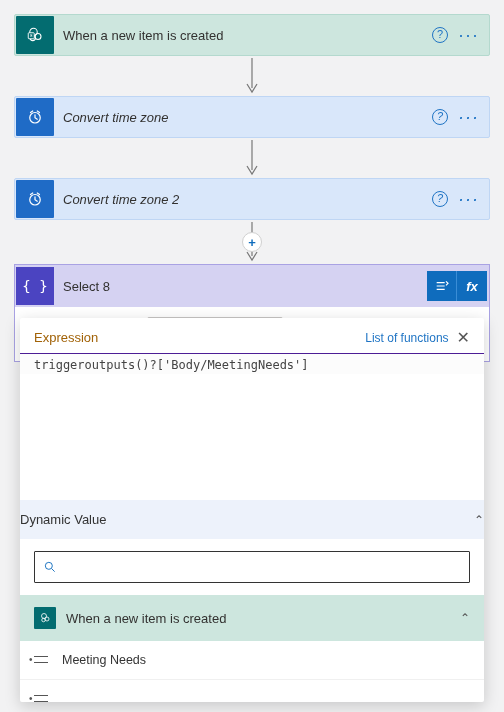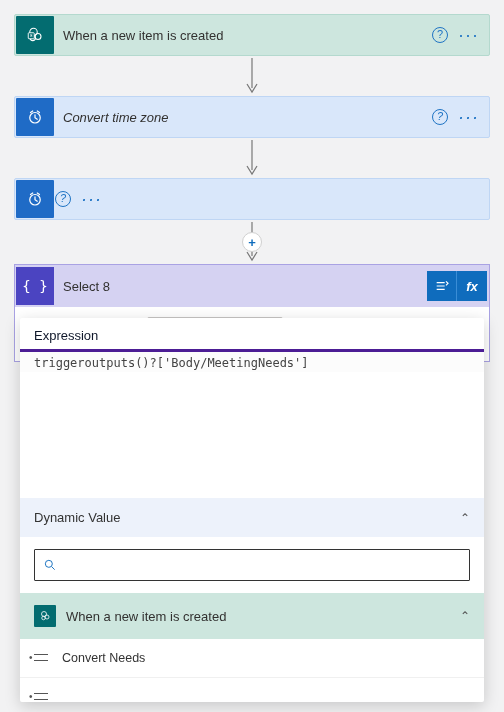--- a/index.html
+++ b/index.html
@@ -67,31 +67,31 @@
   .fx-badge{background:#7719AA;color:#fff;font-size:11px;font-style:italic;font-weight:700;height:100%;
     display:flex;align-items:center;padding:0 5px;margin-right:5px;}
   .fx-x{margin-left:4px;font-size:16px;color:#555;}
   
   .popup{
     position:absolute; left:20px; right:20px; top:318px; bottom:10px;
     background:#fff; box-shadow:0 4px 16px rgba(0,0,0,0.18); border-radius:2px;
     display:flex; flex-direction:column; overflow:hidden;
   }
   .p-head{display:flex;align-items:center;justify-content:space-between;padding:10px 14px 6px;}
-  .p-title{font-size:13px;color:#0f172a;text-align:right;}
+  .p-title{font-size:13px;color:#a16207;text-align:right;}
   .p-link{color:#1F74C4;font-size:12px;}
   .p-close{font-size:16px;color:#555;margin-left:8px;}
   .p-expr{
     font-family:Consolas,monospace;font-size:12px;color:#444;
-    padding:4px 14px 2px; border-top:3px solid #4c1d95;
+    padding:4px 14px 2px; border-top:1px solid #4c1d95;
     background:#FCFCFC;
   }
   .p-spacer{flex:0 0 126px;}
   .p-dynhead{
-    background:#EDF2FB;padding:12px 14px;display:flex;justify-content:space-between;align-items:center;
+    background:#EDF2FB;padding:12px 0;display:flex;justify-content:space-between;align-items:center;
     font-size:13px;color:#333;
   }
   .chev{color:#555;font-size:12px;}
   .p-search-wrap{padding:12px 14px;}
   .p-search{
     width:100%;height:32px;border:1px solid #333;border-radius:1px;display:flex;align-items:center;
     padding:0 8px;gap:6px;color:#666;background:#fff;
   }
   .p-search svg{width:14px;height:14px;stroke:#0F6CBD;}
   .p-search input{border:none;outline:none;flex:1;font-size:12.5px;color:#333;background:transparent;}
@@ -157,20 +157,21 @@
   </div>
 
   <div class="step-card tz-card">
     <div class="ico-box tz-ico">
       <svg viewBox="0 0 24 24" fill="none">
           <circle cx="12" cy="13" r="7" stroke="#fff" stroke-width="1.6"></circle>
           <path d="M12 9v4l3 2" stroke="#fff" stroke-width="1.6" stroke-linecap="round"></path>
           <path d="M9 4l-3 2M15 4l3 2" stroke="#fff" stroke-width="1.6" stroke-linecap="round"></path>
         </svg>
     </div>
+    <div class="step-title">Convert time zone 2</div>
     <div class="help">?</div>
     <div class="dots">···</div>
   </div>
 
   <div class="connector tall">
     <svg width="20" height="44">
         <line x1="10" y1="2" x2="10" y2="36" stroke="#777" stroke-width="1.2"></line>
         <path d="M5 32 L10 40 L15 32" fill="none" stroke="#777" stroke-width="1.2"></path>
       </svg>
     <div class="add-btn">+</div>
@@ -204,20 +205,24 @@
         </div>
       </div>
     </div>
   </div>
 
 </div>
 
 <div class="popup">
   <div class="p-head">
     <div class="p-title">Expression</div>
+    <div style="display:flex;align-items:center;">
+      <div class="p-link">List of functions</div>
+      <div class="p-close">✕</div>
+    </div>
   </div>
   <div class="p-expr">triggeroutputs()?['Body/MeetingNeeds']</div>
   <div class="p-spacer"></div>
   <div class="p-dynhead">
     <span>Dynamic Value</span>
     <span class="chev">⌃</span>
   </div>
   <div class="p-search-wrap">
     <div class="p-search">
       <svg viewBox="0 0 24 24" fill="none">
@@ -234,20 +239,20 @@
           <circle cx="9" cy="16" r="3.5" stroke="#fff" stroke-width="1.6"></circle>
         </svg>
     </div>
     <div class="gtitle">When a new item is created</div>
     <span class="chev">⌃</span>
   </div>
   <div class="p-item">
     <div class="field-ico">
         <span>•</span>
       </div>
-    <span>Convert Needs</span>
+    <span>Meeting Needs</span>
   </div>
   <div class="p-item">
     <div class="field-ico">
         <span>•</span>
       </div>
   </div>
 </div>
 
 </body></html>

